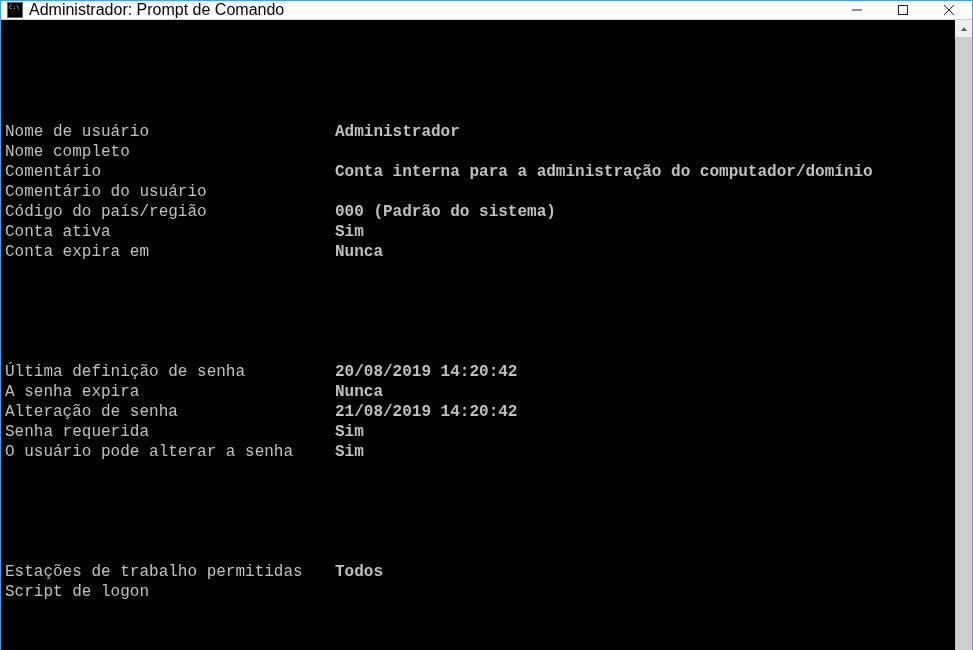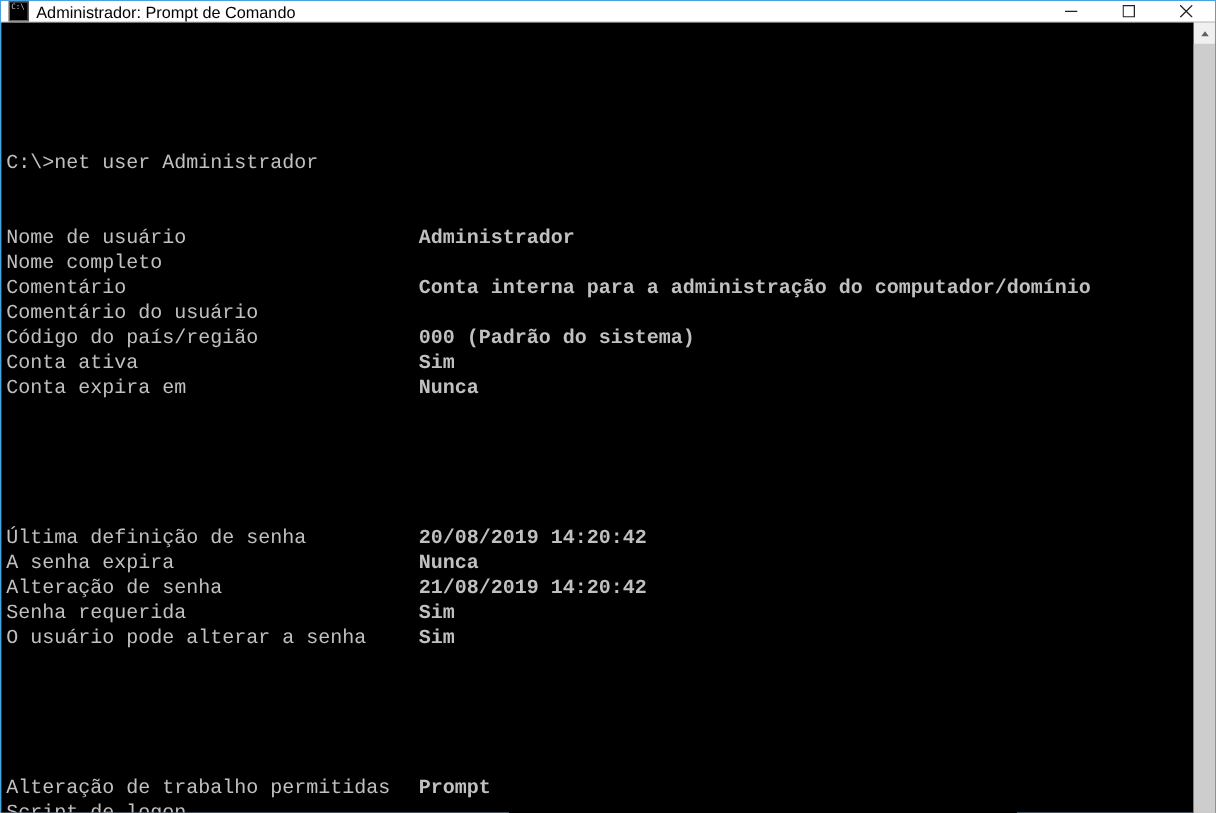--- a/index.html
+++ b/index.html
@@ -2,21 +2,21 @@
 <html><head>
   <meta charset="utf-8">
   <style>
     * { box-sizing: border-box; margin: 0; padding: 0; }
     html, body { width: 973px; height: 650px; overflow: hidden; font-family: "Segoe UI", Tahoma, sans-serif; background: #fff; }
     .window { width: 973px; height: 650px; border: 1px solid #4aa3df; display: flex; flex-direction: column; background: #fff; }
     .titlebar { height: 30px; background: #fff; display: flex; align-items: center; border-bottom: 1px solid #d0d0d0; }
     .titlebar-left { display: flex; align-items: center; flex: 1; padding-left: 6px; gap: 6px; }
     .app-icon { width: 16px; height: 16px; background: #000; border: 1px solid #666; position: relative; }
     .app-icon::before { content: "C:\\"; font-size: 6px; color: #ccc; position: absolute; top: 1px; left: 1px; font-family: Consolas, monospace; line-height:6px; }
-    .title-text { font-size: 13px; color: #000; }
+    .title-text { font-size: 16px; color: #000; }
     .win-controls { display: flex; height: 100%; }
     .win-btn { width: 46px; height: 100%; display: flex; align-items: center; justify-content: center; font-size: 10px; color: #222; cursor: default; }
     .win-btn svg { width: 10px; height: 10px; }
     .client { flex: 1; display: flex; background: #000; position: relative; }
     .terminal { flex: 1; color: #c0c0c0; font-family: Consolas, "Courier New", monospace; font-size: 16px; line-height: 20px; padding: 2px 2px 2px 4px; white-space: pre; overflow: hidden; }
     .prompt { color: #c0c0c0; }
     .row { display: block; }
     .lbl { display: inline-block; width: 330px; }
     .val { display: inline; font-weight: bold; }
     .blank { height: 20px; }
@@ -52,26 +52,25 @@
             <line x1="0" y1="0" x2="10" y2="10" stroke="#222" stroke-width="1"></line>
             <line x1="10" y1="0" x2="0" y2="10" stroke="#222" stroke-width="1"></line>
           </svg>
       </div>
     </div>
   </div>
 
   <div class="client">
     <div class="terminal">
       <div class="blank"></div>
-      <div class="row"><span class="prompt">C:\&gt;</span><span>net user Administrador</span></div>
       <div id="block1"><div class="row"><span class="lbl">Nome de usuário</span><span class="val">Administrador</span></div><div class="row"><span class="lbl">Nome completo</span><span class="val"></span></div><div class="row"><span class="lbl">Comentário</span><span class="val">Conta interna para a administração do computador/domínio</span></div><div class="row"><span class="lbl">Comentário do usuário</span><span class="val"></span></div><div class="row"><span class="lbl">Código do país/região</span><span class="val">000 (Padrão do sistema)</span></div><div class="row"><span class="lbl">Conta ativa</span><span class="val">Sim</span></div><div class="row"><span class="lbl">Conta expira em</span><span class="val">Nunca</span></div></div>
       <div class="blank"></div>
       <div id="block2"><div class="row"><span class="lbl">Última definição de senha</span><span class="val">20/08/2019 14:20:42</span></div><div class="row"><span class="lbl">A senha expira</span><span class="val">Nunca</span></div><div class="row"><span class="lbl">Alteração de senha</span><span class="val">21/08/2019 14:20:42</span></div><div class="row"><span class="lbl">Senha requerida</span><span class="val">Sim</span></div><div class="row"><span class="lbl">O usuário pode alterar a senha</span><span class="val">Sim</span></div></div>
       <div class="blank"></div>
-      <div id="block3"><div class="row"><span class="lbl">Alteração de trabalho permitidas</span><span class="val">Prompt</span></div><div class="row"><span class="lbl">Script de logon</span><span class="val"></span></div></div>
+      <div id="block3"><div class="row"><span class="lbl">Estações de trabalho permitidas</span><span class="val">Todos</span></div><div class="row"><span class="lbl">Script de logon</span><span class="val"></span></div></div>
       
       
       
       
       
       
       
       
     </div>
 

